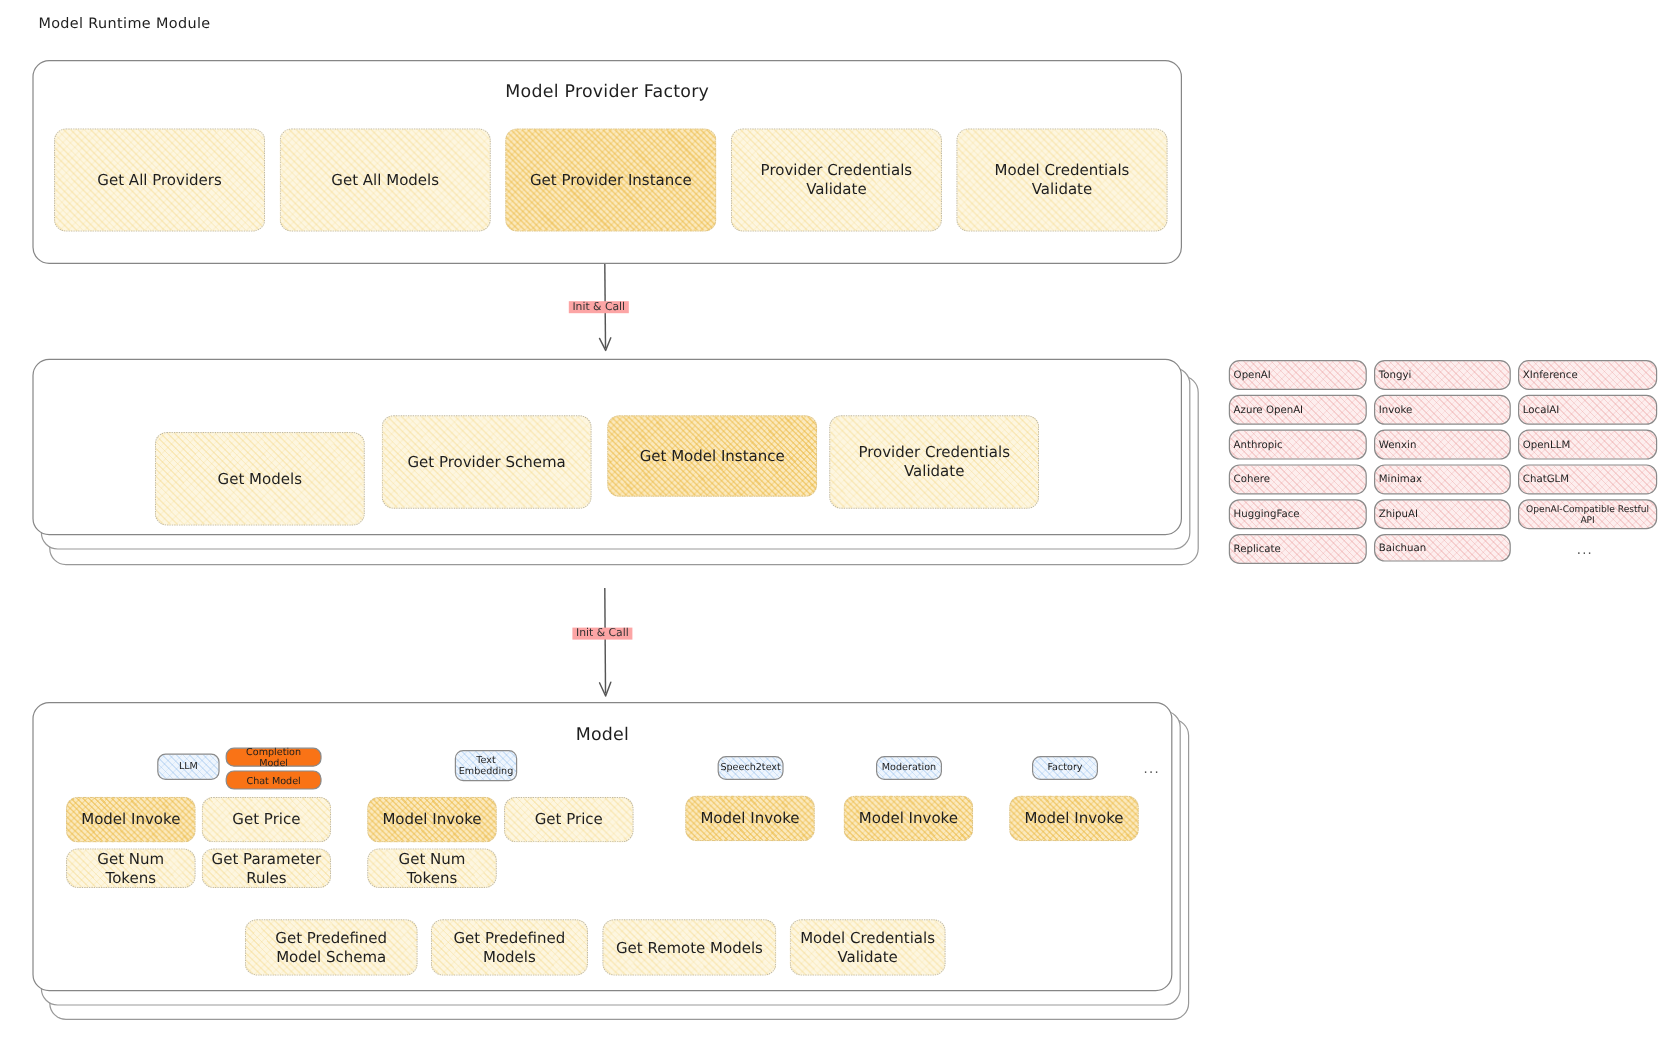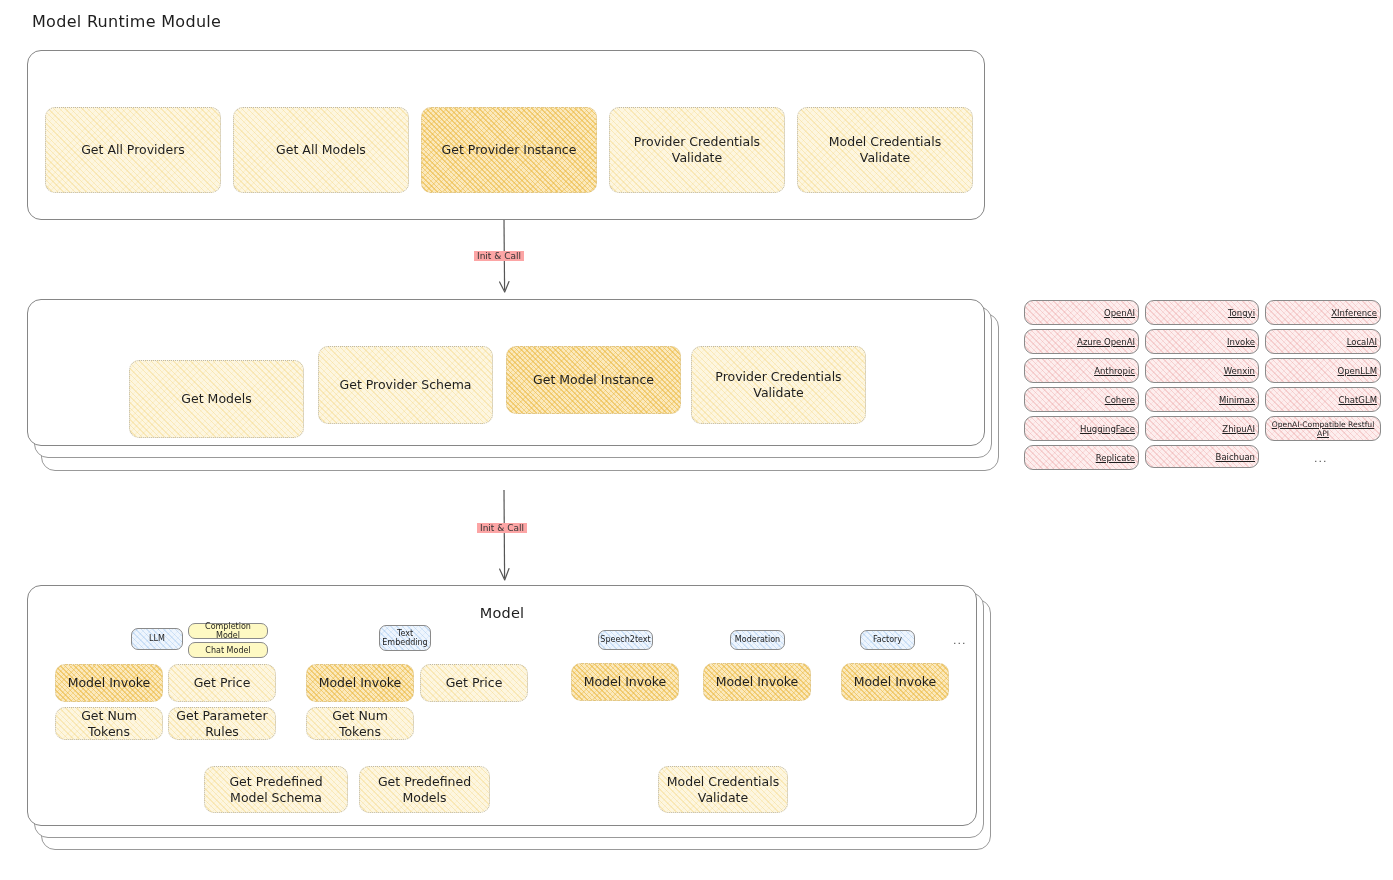--- a/index.html
+++ b/index.html
@@ -61,30 +61,29 @@
     background-image:
       repeating-linear-gradient(45deg, rgba(233,178,48,.52) 0px, rgba(233,178,48,.52) 1.2px, rgba(0,0,0,0) 1.2px, rgba(0,0,0,0) 3.4px),
       repeating-linear-gradient(-45deg, rgba(233,178,48,.30) 0px, rgba(233,178,48,.30) 1px, rgba(0,0,0,0) 1px, rgba(0,0,0,0) 4px);
   }
 
   
   .chip-provider {
     position: absolute;
     border-radius: 9px;
     border: 1.2px solid #8a8a8a;
-    display: flex; align-items: center; justify-content: flex-end;
+    display: flex; align-items: center; justify-content: flex-start;
     text-align: center;
     font-size: 8.5px;
     color: #1e1e1e;
     background-color: #fdeeee;
     background-image:
       repeating-linear-gradient(45deg, rgba(226,120,120,.26) 0px, rgba(226,120,120,.26) 1px, rgba(0,0,0,0) 1px, rgba(0,0,0,0) 4px),
       repeating-linear-gradient(-45deg, rgba(226,120,120,.12) 0px, rgba(226,120,120,.12) 1px, rgba(0,0,0,0) 1px, rgba(0,0,0,0) 5px);
     padding: 1px 3px;
-    text-decoration: underline;
   }
 
   
   .chip-type {
     position: absolute;
     border-radius: 7px;
     border: 1.2px solid #8a8a8a;
     display: flex; align-items: center; justify-content: center;
     text-align: center;
     font-size: 8px;
@@ -93,31 +92,31 @@
     background-color: #eef5fd;
     background-image:
       repeating-linear-gradient(45deg, rgba(100,160,225,.24) 0px, rgba(100,160,225,.24) 1px, rgba(0,0,0,0) 1px, rgba(0,0,0,0) 4px),
       repeating-linear-gradient(-45deg, rgba(100,160,225,.11) 0px, rgba(100,160,225,.11) 1px, rgba(0,0,0,0) 1px, rgba(0,0,0,0) 5px);
     padding: 1px 3px;
   }
   .chip-plain {
     position: absolute;
     border-radius: 7px;
     border: 1.2px solid #8a8a8a;
-    background: #fef9c3;
+    background: #f97316;
     display: flex; align-items: center; justify-content: center;
     text-align: center;
     font-size: 8px;
     color: #1e1e1e;
     padding: 1px 3px;
   }
 
   .doc-title {
     position: absolute;
-    font-size: 16px;
+    font-size: 12px;
     color: #1e1e1e;
     letter-spacing: .3px;
   }
 
   .ellipsis {
     position: absolute;
     font-size: 11px;
     color: #555;
     letter-spacing: 1px;
   }
@@ -131,20 +130,21 @@
     white-space: nowrap;
   }
   svg.arrow { position: absolute; overflow: visible; }
 </style>
 </head>
 <body>
 
 <div class="doc-title" style="left:32px; top:12px;">Model Runtime Module</div>
 
 <div class="panel" style="left:27px; top:50px; width:958px; height:170px;">
+  <div class="panel-title" style="top:18px;">Model Provider Factory</div>
 
   <div class="box" style="left:17px; top:56px; width:176px; height:86px;">
     <span>Get All Providers</span>
   </div>
   <div class="box" style="left:205px; top:56px; width:176px; height:86px;">
     <span>Get All Models</span>
   </div>
   <div class="box hl" style="left:393px; top:56px; width:176px; height:86px;">
     <span>Get Provider Instance</span>
   </div>
@@ -307,16 +307,19 @@
   </div>
 
   <div class="ellipsis" style="left:925px; top:48px;">...</div>
 
   <div class="box" style="left:176px; top:180px; width:144px; height:47px;">
     <span>Get Predefined Model Schema</span>
   </div>
   <div class="box" style="left:331px; top:180px; width:131px; height:47px;">
     <span>Get Predefined Models</span>
   </div>
+  <div class="box" style="left:474px; top:180px; width:145px; height:47px;">
+    <span>Get Remote Models</span>
+  </div>
   <div class="box" style="left:630px; top:180px; width:130px; height:47px;">
     <span>Model Credentials Validate</span>
   </div>
 </div>
 
 </body></html>

